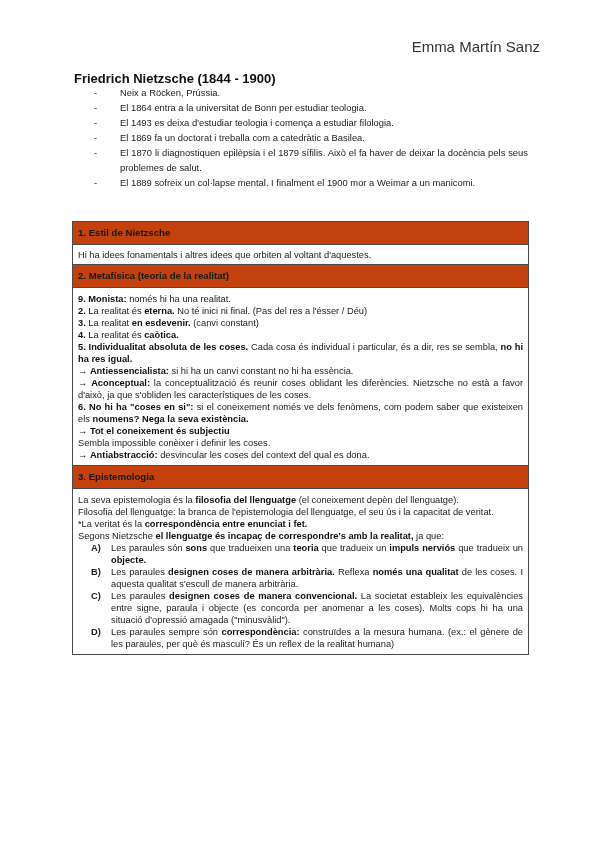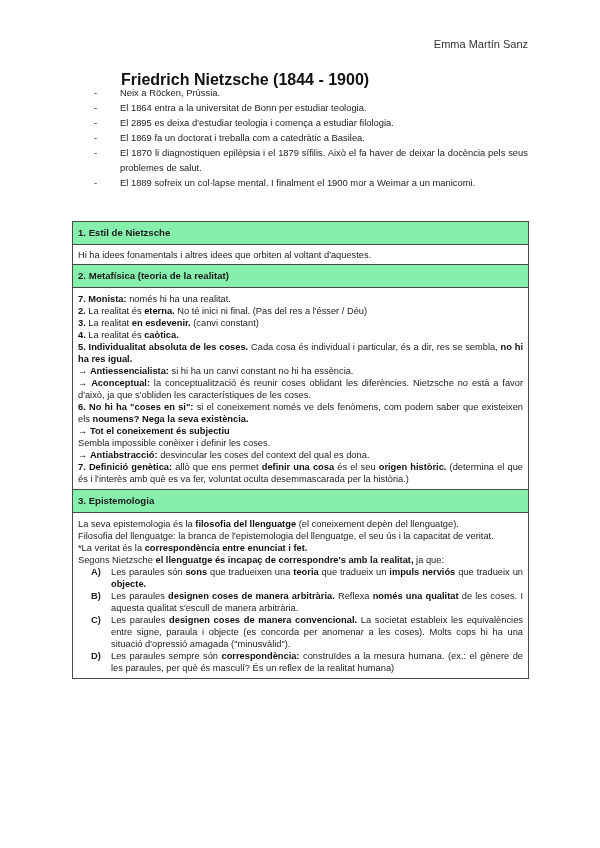--- a/index.html
+++ b/index.html
@@ -2,42 +2,42 @@
 <html><head>
 <meta charset="utf-8">
 <style>
   html, body { margin: 0; padding: 0; background: #ffffff; }
   body {
     width: 600px; height: 848px; position: relative; overflow: hidden;
     font-family: "Liberation Sans", "DejaVu Sans", sans-serif;
     color: #1f1f1f;
   }
   .author {
-    position: absolute; right: 72px; top: 38px;
-    font-size: 11px; color: #333;
+    position: absolute; right: 60px; top: 38px;
+    font-size: 15px; color: #333;
   }
   .bio-title {
     position: absolute; left: 74px; top: 71px;
-    font-size: 16px; font-weight: bold; color: #111; margin-left: 47px;
+    font-size: 13px; font-weight: bold; color: #111;
   }
   .bio-list {
     position: absolute; left: 74px; top: 85px; width: 454px;
     margin: 0; padding: 0; list-style: none;
     font-size: 9.4px; line-height: 15px; color: #222;
   }
   .bio-list li { position: relative; padding-left: 46px; text-align: justify; }
   .bio-list li .dash { position: absolute; left: 20px; top: 0; }
 
   .box {
     position: absolute; left: 72px; top: 221px; width: 455px;
     border: 1.2px solid #4a4a4a; border-bottom-width: 1.6px; border-right-width: 1.6px;
     font-size: 9.3px; line-height: 12px; color: #222;
   }
   .hdr {
-    background: #86efac; font-weight: bold; color: #1a1a1a;
+    background: #c2410c; font-weight: bold; color: #1a1a1a;
     padding: 0 5px; height: 22px; line-height: 22px; font-size: 9.6px;
     border-top: 1.2px solid #4a4a4a; border-bottom: 1.2px solid #4a4a4a;
   }
   .hdr:first-child { border-top: none; }
   .cell { padding: 5px 5px 4px 5px; text-align: justify; background: #fff; }
   .cell.c1 { padding: 4px 5px 3px 5px; }
   .cell p { margin: 0; }
   b { color: #111; }
   .sub { padding-left: 20px; position: relative; }
   .sub .lbl { position: absolute; left: 0; font-weight: bold; }
@@ -45,46 +45,45 @@
 </style>
 </head>
 <body>
 
 <div class="author">Emma Martín Sanz</div>
 
 <div class="bio-title">Friedrich Nietzsche (1844 - 1900)</div>
 <ul class="bio-list">
   <li><span class="dash">-</span><span>Neix a Röcken, Prússia.</span></li>
   <li><span class="dash">-</span><span>El 1864 entra a la universitat de Bonn per estudiar teologia.</span></li>
-  <li><span class="dash">-</span><span>El 2895 es deixa d'estudiar teologia i comença a estudiar filologia.</span></li>
+  <li><span class="dash">-</span><span>El 1493 es deixa d'estudiar teologia i comença a estudiar filologia.</span></li>
   <li><span class="dash">-</span><span>El 1869 fa un doctorat i treballa com a catedràtic a Basilea.</span></li>
   <li><span class="dash">-</span><span>El 1870 li diagnostiquen epilèpsia i el 1879 sífilis. Això el fa haver de deixar la docència pels seus problemes de salut.</span></li>
   <li><span class="dash">-</span><span>El 1889 sofreix un col·lapse mental. I finalment el 1900 mor a Weimar a un manicomi.</span></li>
 </ul>
 
 <div class="box">
   <div class="hdr">1. Estil de Nietzsche</div>
   <div class="cell c1">
     <p>Hi ha idees fonamentals i altres idees que orbiten al voltant d'aquestes.</p>
   </div>
 
   <div class="hdr">2. Metafísica (teoria de la realitat)</div>
   <div class="cell">
-    <p><b>7. Monista:</b><span> només hi ha una realitat.</span></p>
+    <p><b>9. Monista:</b><span> només hi ha una realitat.</span></p>
     <p><b>2.</b><span> La realitat és </span><b>eterna.</b><span> No té inici ni final. (Pas del res a l'ésser / Déu)</span></p>
     <p><b>3.</b><span> La realitat </span><b>en esdevenir.</b><span> (canvi constant)</span></p>
     <p><b>4.</b><span> La realitat és </span><b>caòtica.</b></p>
     <p><b>5. Individualitat absoluta de les coses.</b><span> Cada cosa és individual i particular, és a dir, res se sembla, </span><b>no hi ha res igual.</b></p>
     <p><span>→ </span><b>Antiessencialista:</b><span> si hi ha un canvi constant no hi ha essència.</span></p>
     <p><span>→ </span><b>Aconceptual:</b><span> la conceptualització és reunir coses oblidant les diferències. Nietzsche no està a favor d'això, ja que s'obliden les característiques de les coses.</span></p>
     <p><b>6. No hi ha "coses en si":</b><span> si el coneixement només ve dels fenòmens, com podem saber que existeixen els </span><b>noumens? Nega la seva existència.</b></p>
     <p><span>→ </span><b>Tot el coneixement és subjectiu</b></p>
     <p>Sembla impossible conèixer i definir les coses.</p>
     <p><span>→ </span><b>Antiabstracció:</b><span> desvincular les coses del context del qual es dona.</span></p>
-    <p><b>7. Definició genètica:</b><span> allò que ens permet </span><b>definir una cosa</b><span> és el seu </span><b>origen històric.</b><span> (determina el que és i l'interès amb què es va fer, voluntat oculta desemmascarada per la història.)</span></p>
   </div>
 
   <div class="hdr">3. Epistemologia</div>
   <div class="cell">
     <p><span>La seva epistemologia és la </span><b>filosofia del llenguatge</b><span> (el coneixement depèn del llenguatge).</span></p>
     <p>Filosofia del llenguatge: la branca de l'epistemologia del llenguatge, el seu ús i la capacitat de veritat.</p>
     <p><span>*La veritat és la </span><b>correspondència entre enunciat i fet.</b></p>
     <p><span>Segons Nietzsche </span><b>el llenguatge és incapaç de correspondre's amb la realitat,</b><span> ja que:</span></p>
     <div class="sub-wrap">
       <p class="sub"><span class="lbl">A)</span><span>Les paraules són </span><b>sons</b><span> que tradueixen una </span><b>teoria</b><span> que tradueix un </span><b>impuls nerviós</b><span> que tradueix un </span><b>objecte.</b></p>

